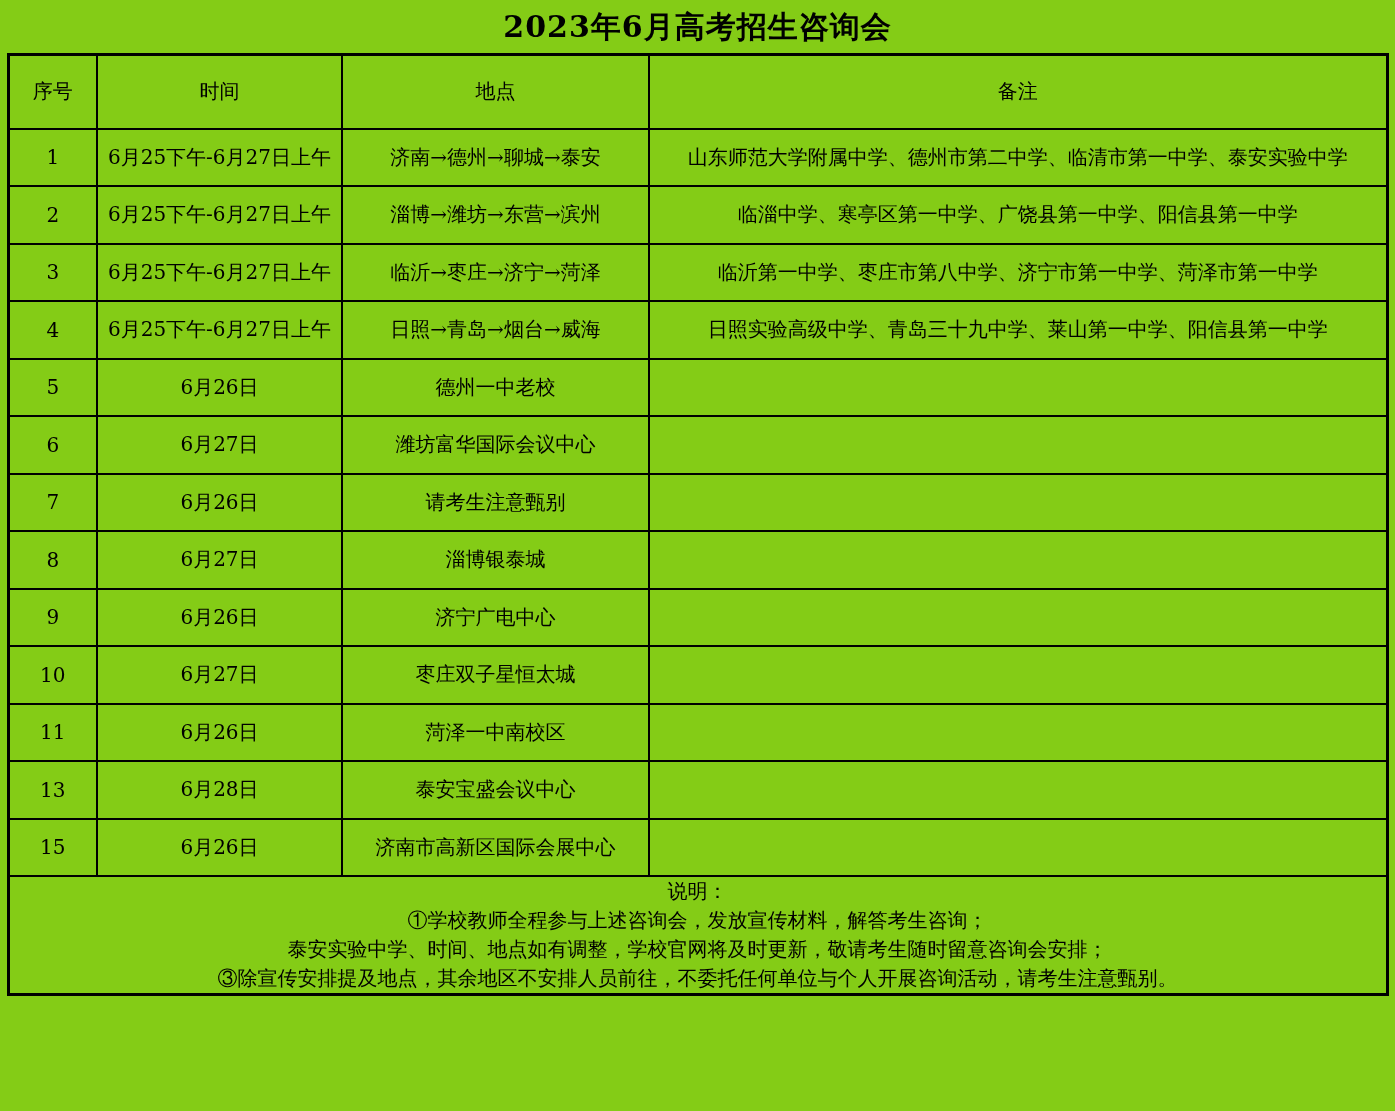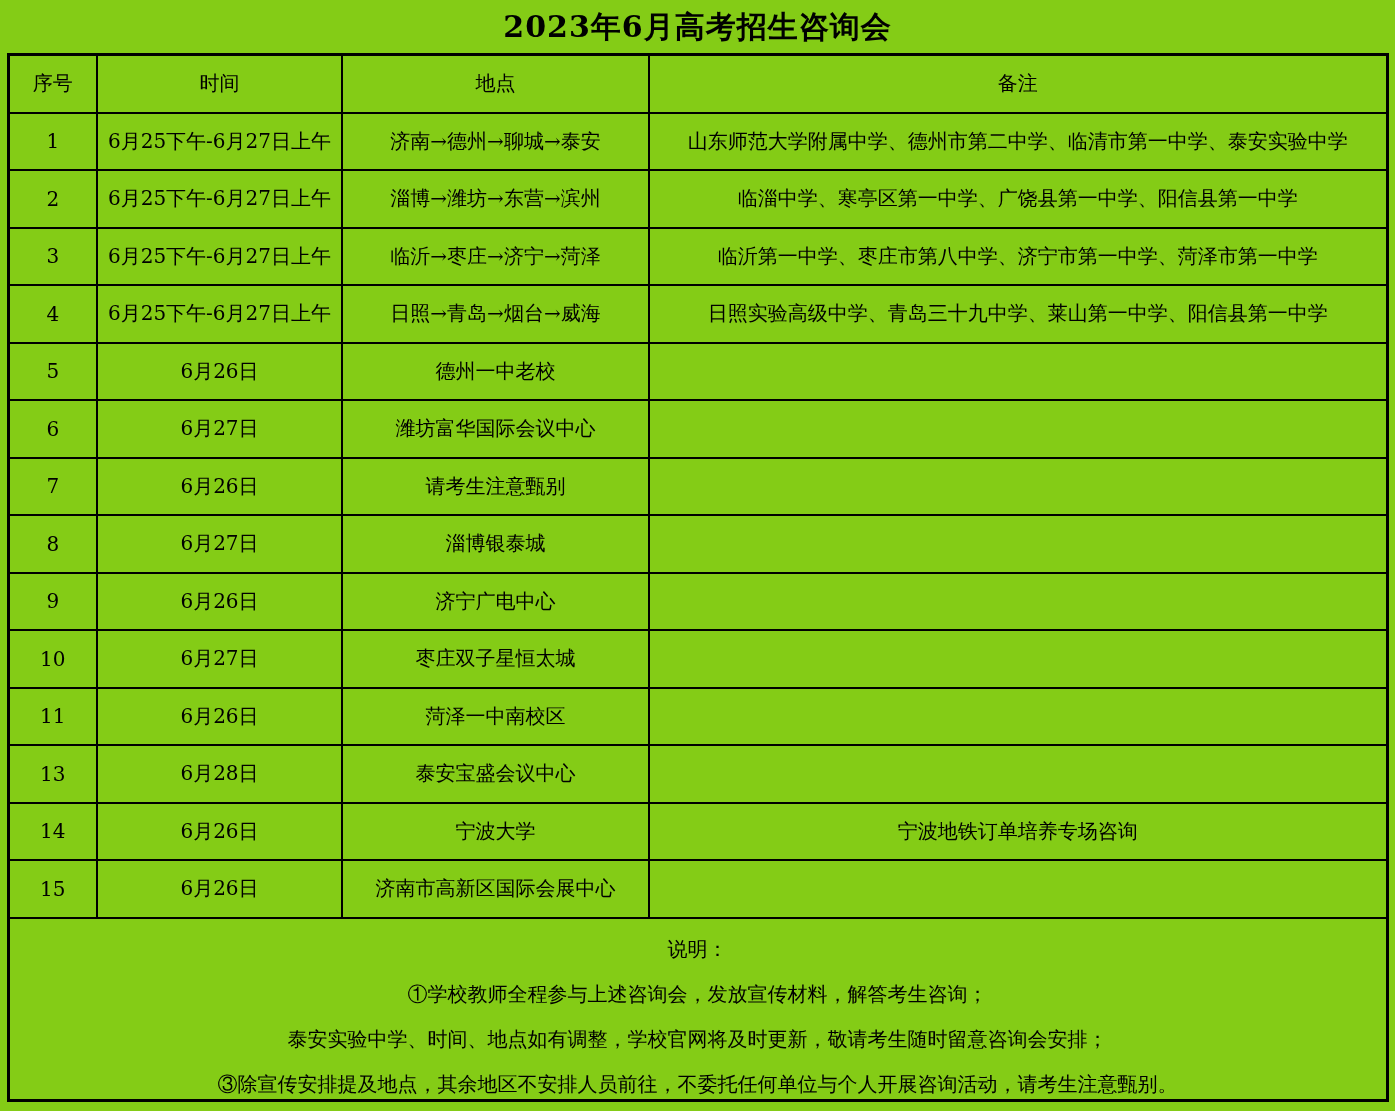--- a/index.html
+++ b/index.html
@@ -34,33 +34,32 @@
   table.consult td {
     border: 2px solid #000;
     text-align: center;
     vertical-align: middle;
     font-size: 20px;
     font-weight: normal;
     padding: 0 4px;
     overflow: hidden;
     white-space: nowrap;
   }
-  table.consult thead tr { height: 58px; padding-left: 30px; }
+  table.consult thead tr { height: 74px; padding-left: 30px; }
   table.consult tbody tr { height: 57.5px; }
   td.notes-cell {
     text-align: left;
     vertical-align: top;
     white-space: normal;
     padding: 3px 10px 4px 10px;
     height: 112px;
     font-size: 20px;
   }
   .note-line {
     line-height: 29px;
-    margin-top: 16px;
   }
 </style>
 </head>
 <body>
 
 <div class="page">
 
   <h1 class="title">2023年6月高考招生咨询会</h1>
 
   <table class="consult">
@@ -145,26 +144,20 @@
         <td>菏泽一中南校区</td>
         <td></td>
       </tr>
       <tr>
         <td>13</td>
         <td>6月28日</td>
         <td>泰安宝盛会议中心</td>
         <td></td>
       </tr>
       <tr>
-        <td>14</td>
-        <td>6月26日</td>
-        <td>宁波大学</td>
-        <td>宁波地铁订单培养专场咨询</td>
-      </tr>
-      <tr>
         <td>15</td>
         <td>6月26日</td>
         <td>济南市高新区国际会展中心</td>
         <td></td>
       </tr>
       <tr>
         <td class="notes-cell" colspan="4">
           <div class="note-line">说明：</div>
           <div class="note-line">①学校教师全程参与上述咨询会，发放宣传材料，解答考生咨询；</div>
           <div class="note-line">泰安实验中学、时间、地点如有调整，学校官网将及时更新，敬请考生随时留意咨询会安排；</div>

